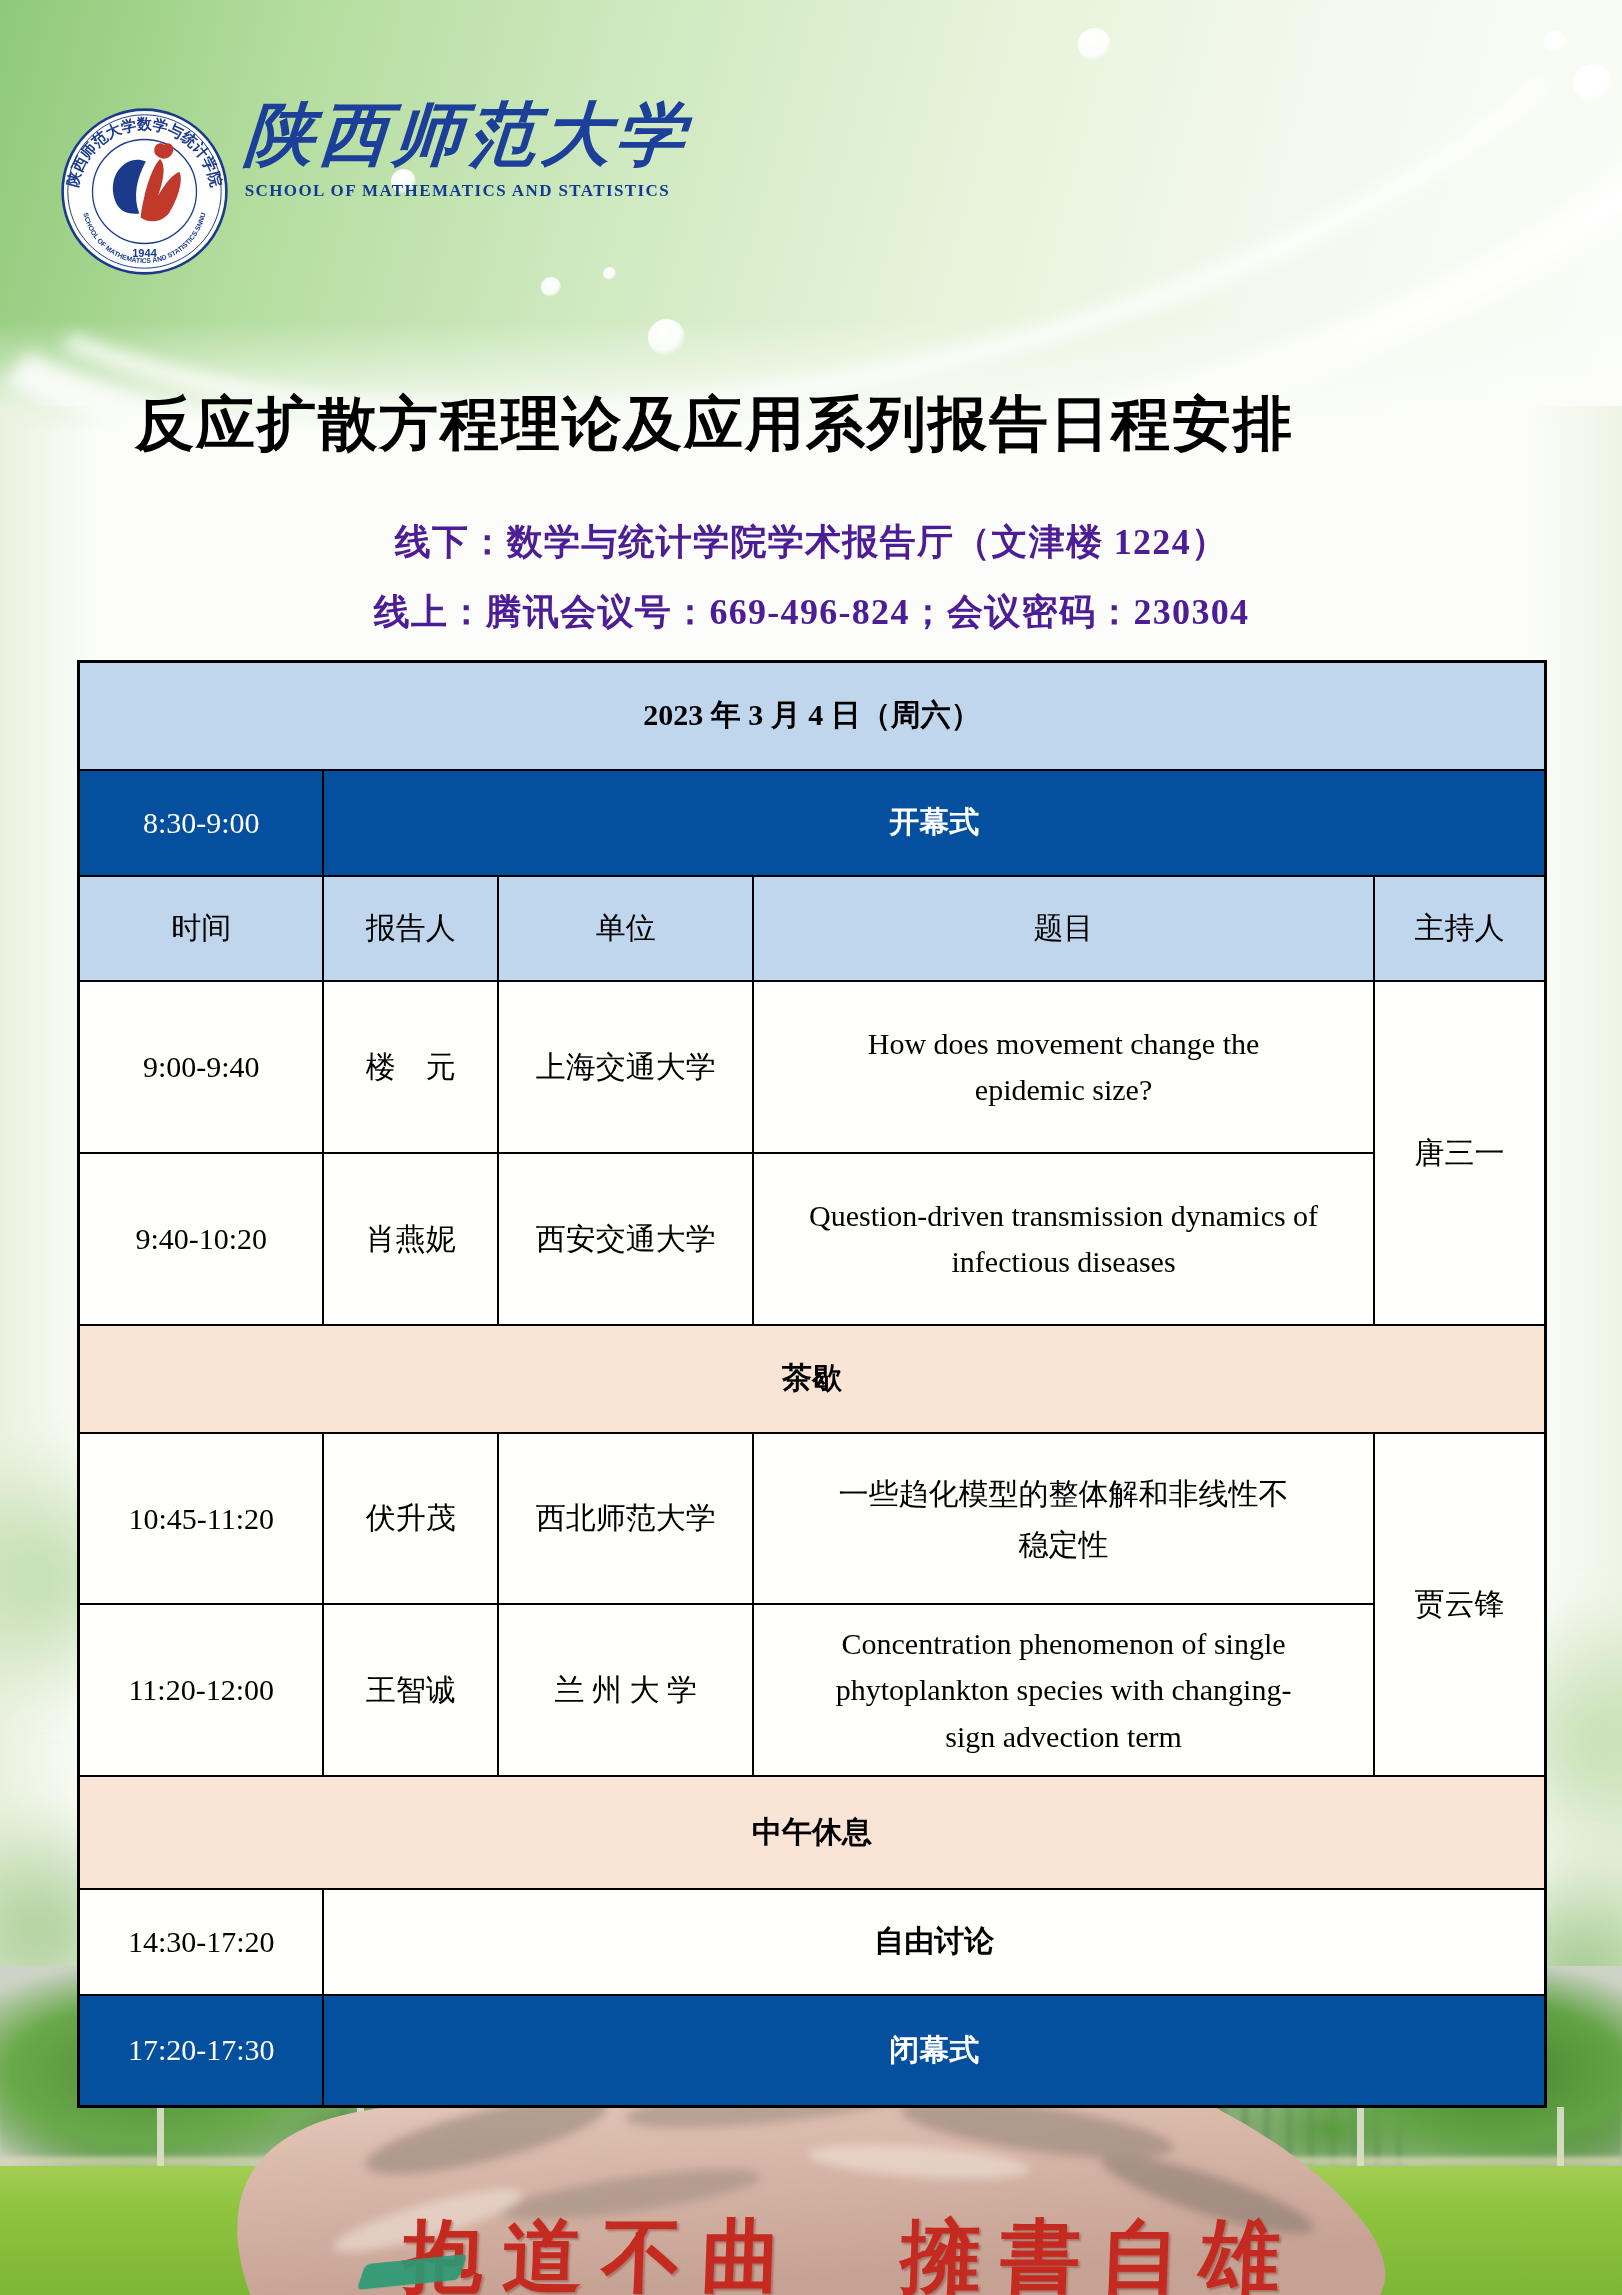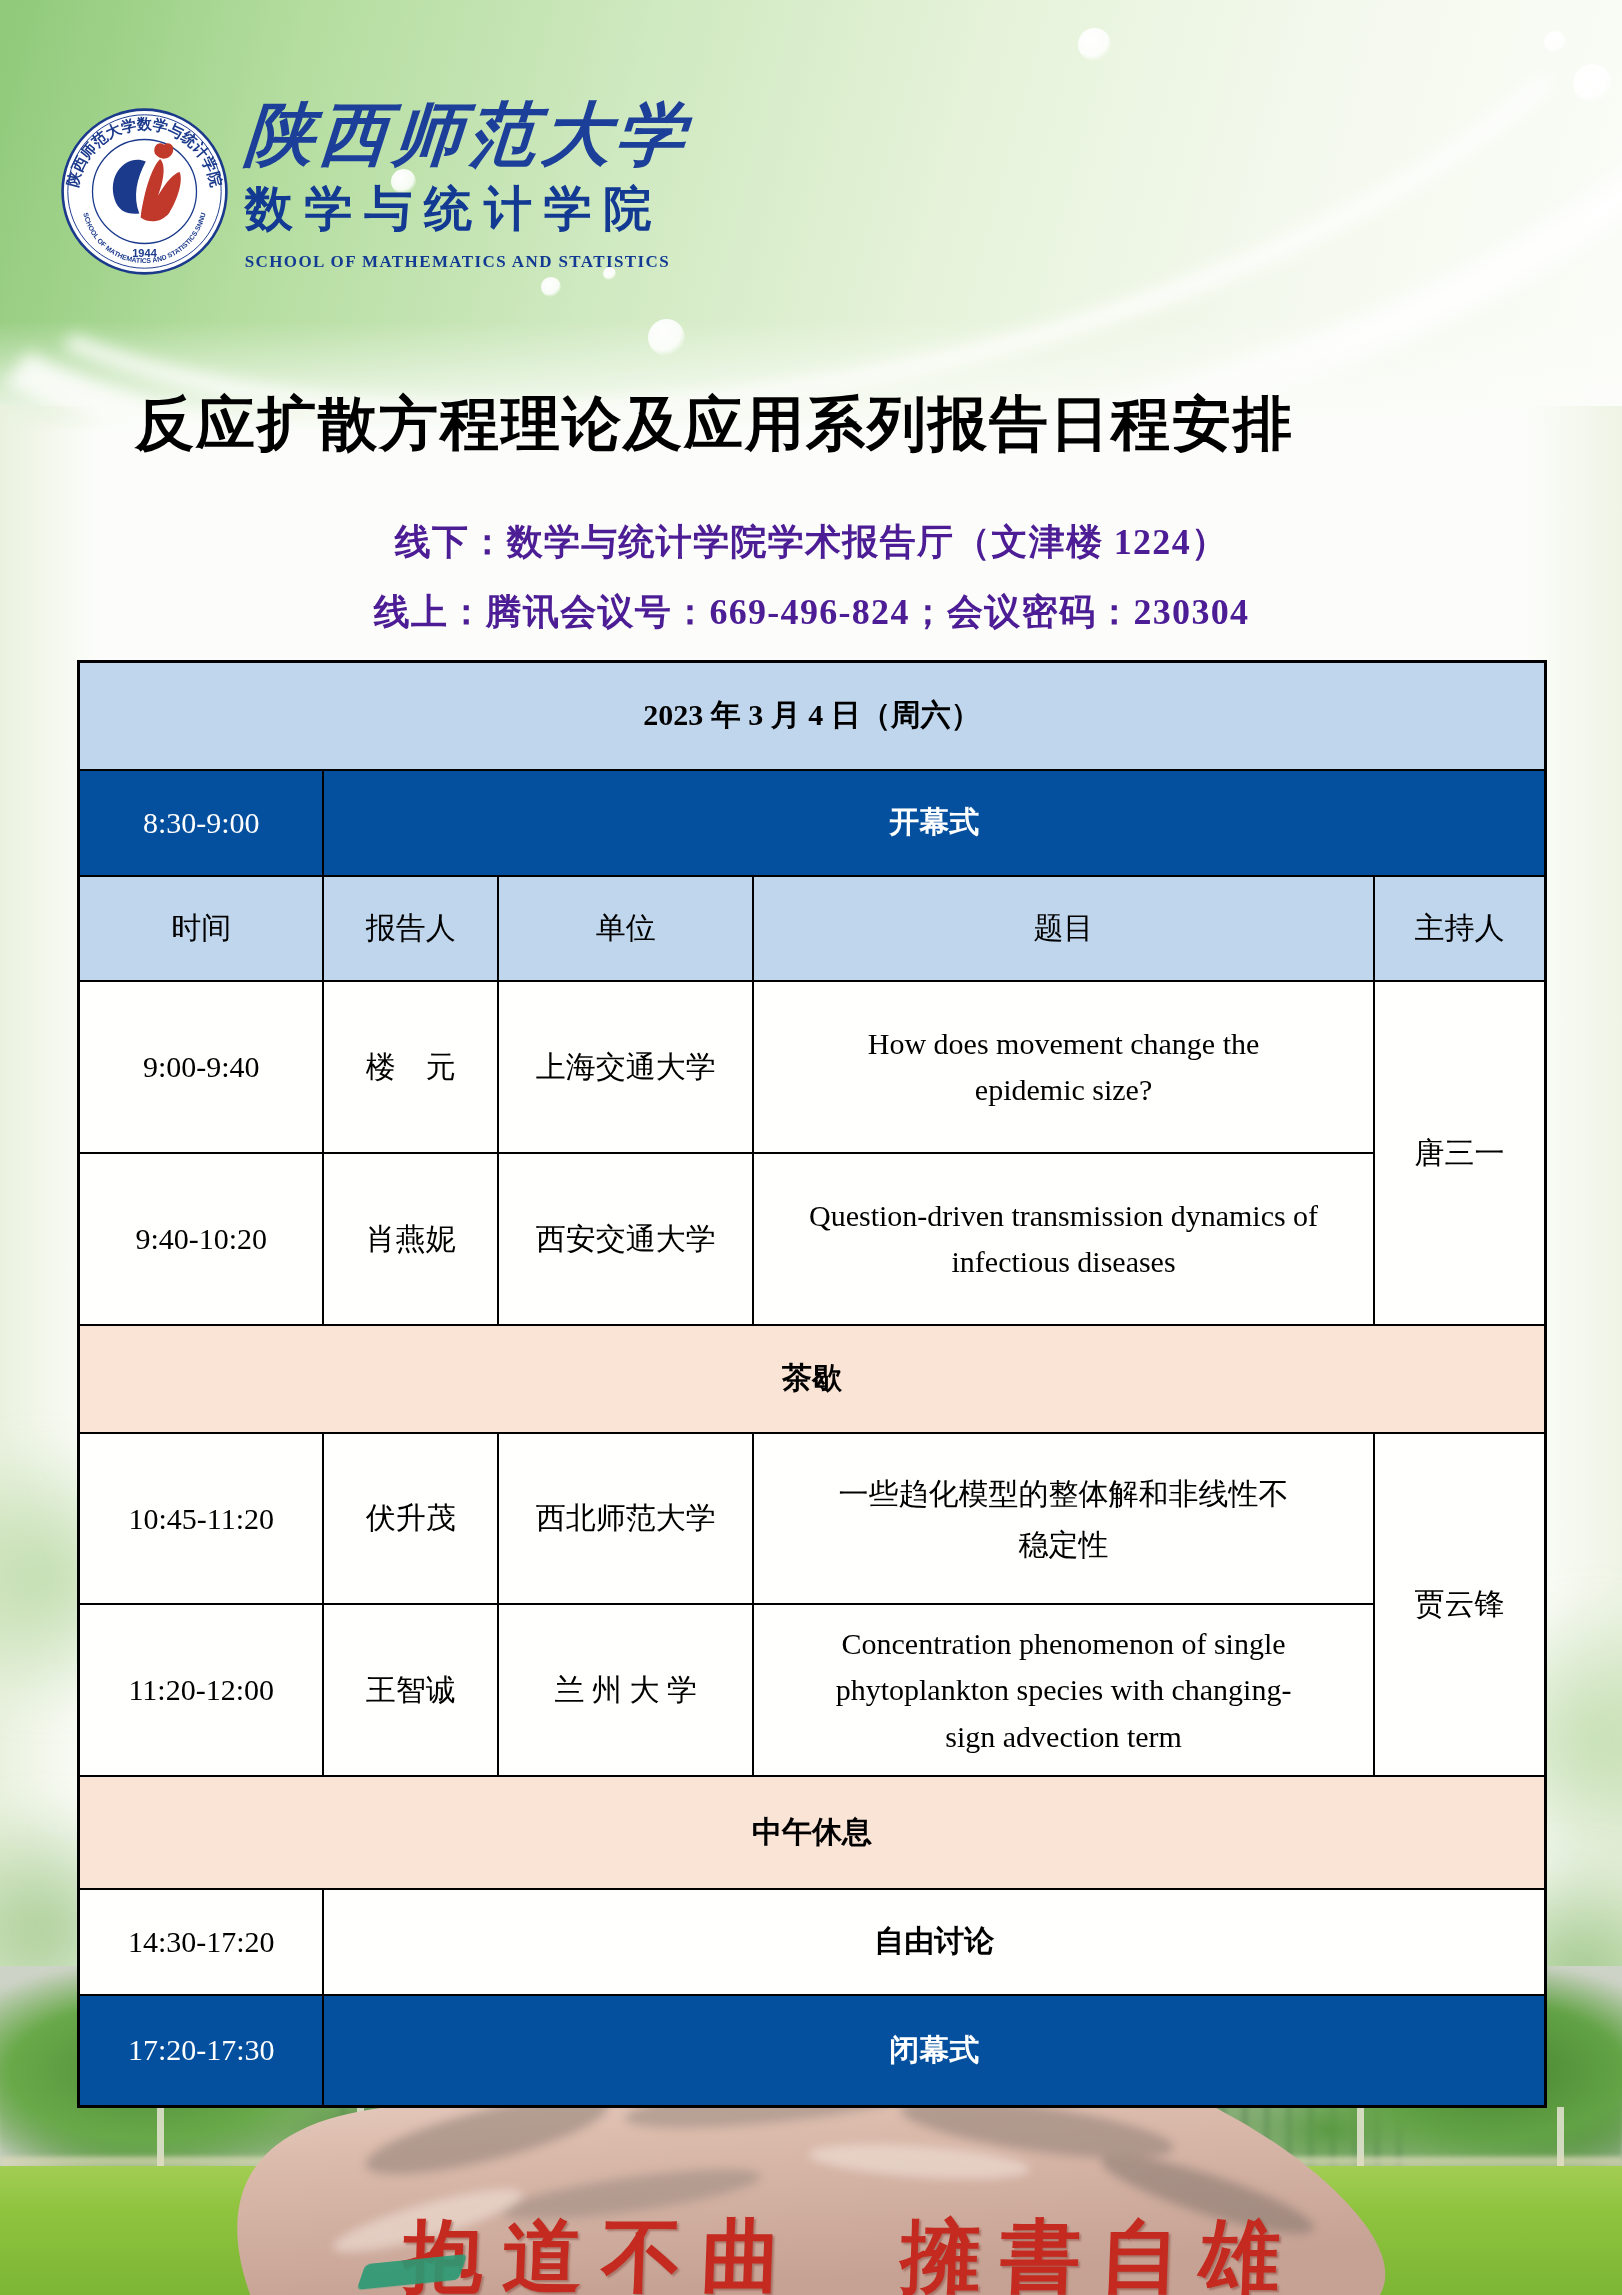--- a/index.html
+++ b/index.html
@@ -137,21 +137,20 @@
       </text>
       <g>
         <path d="M -46,12 C -58,-28 -26,-58 2,-46 C -12,-20 -18,8 -8,34 C -26,36 -41,30 -46,12 Z" fill="#1b3a8c"></path>
         <path d="M -6,40 C 0,-4 12,-38 24,-50 C 33,-41 30,-18 21,6 C 33,-14 45,-28 54,-30 C 60,-16 51,12 38,33 C 27,47 8,50 -6,40 Z" fill="#c0392b"></path>
         <path d="M 16,-58 C 12,-70 22,-78 30,-72 C 38,-78 48,-70 43,-59 C 38,-50 26,-46 16,-58 Z" fill="#c0392b"></path>
       </g>
       <text y="100" font-size="17" font-weight="bold" fill="#1b3a8c" text-anchor="middle">1944</text>
     </svg>
     <div class="brand-text">
       <div class="calligraphy">陕西师范大学</div>
-      <div class="school-cn">数学与统计学院</div>
       <div class="school-en">SCHOOL OF MATHEMATICS AND STATISTICS</div>
     </div>
   </div>
 
   <h1 class="title">反应扩散方程理论及应用系列报告日程安排</h1>
   <div class="sub sub1">线下：数学与统计学院学术报告厅（文津楼 1224）</div>
   <div class="sub sub2">线上：腾讯会议号：669-496-824；会议密码：230304</div>
 
   <table class="schedule">
     <colgroup>

